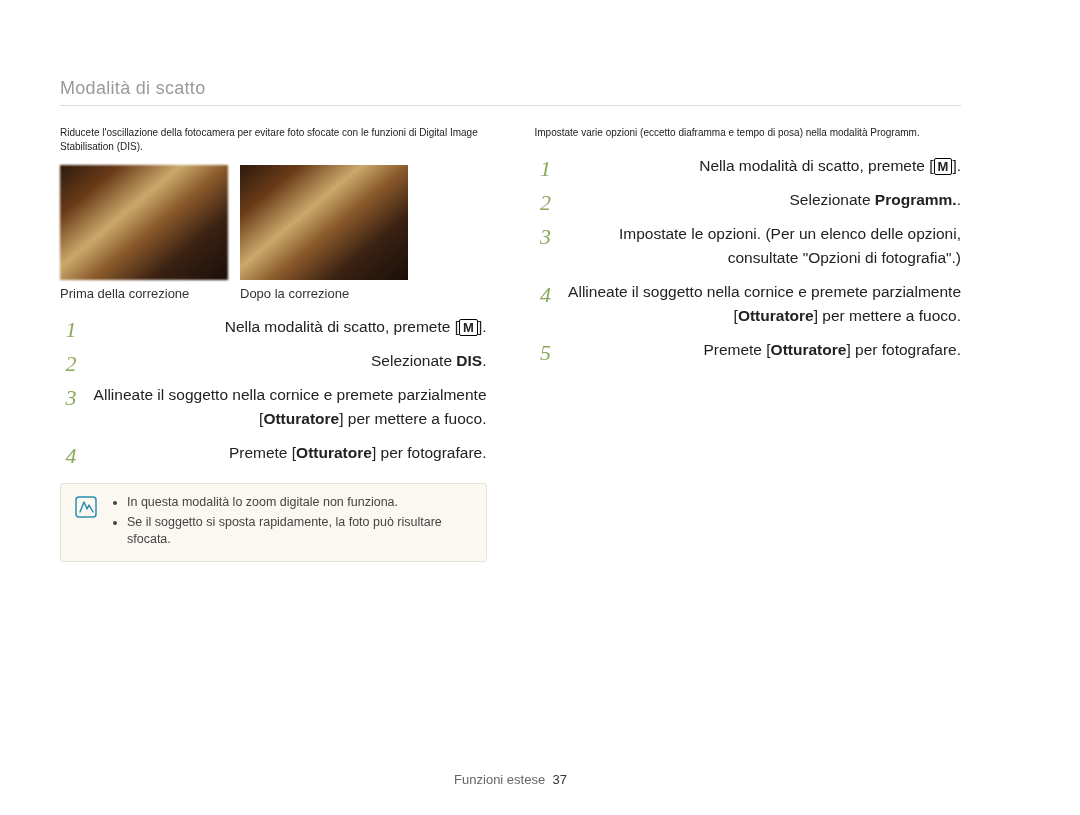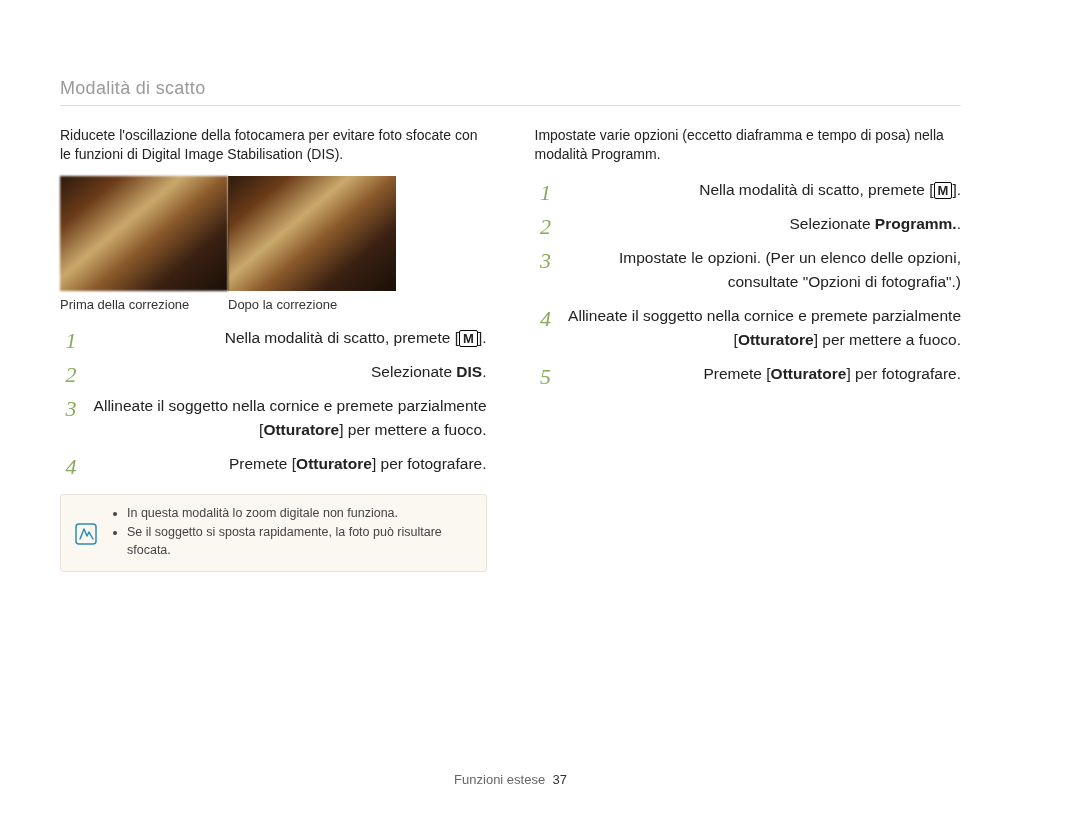--- a/index.html
+++ b/index.html
@@ -37,27 +37,28 @@
     flex: 1 1 0;
     min-width: 0;
   }
   h2.section {
     color: #2d8db3;
     font-size: 22px;
     font-weight: 400;
     margin: 0 0 4px 0;
   }
   p.intro {
-    font-size: 14px;
+    font-size: 10px;
     line-height: 1.35;
     margin: 0 0 12px 0;
     color: #222;
   }
   .images {
     display: flex;
+    gap: 12px;
     margin-bottom: 6px;
   }
   .img-wrap {
     display: flex;
     flex-direction: column;
   }
   .sample-img {
     width: 168px;
     height: 115px;
     background: linear-gradient(140deg, #2b1a0d 0%, #6b3b18 20%, #caa96c 40%, #8b5a2b 55%, #3a2112 75%, #1a0f08 100%);
@@ -110,21 +111,21 @@
     font-family: Arial, sans-serif;
     vertical-align: 0px;
   }
   .note-box {
     border: 1px solid #e9e3d7;
     background: #fbf8f2;
     border-radius: 3px;
     padding: 10px 14px 10px 14px;
     margin-top: 18px;
     display: flex;
-    align-items: center;
+    align-items: flex-start;
     gap: 14px;
   }
   .note-icon {
     flex: 0 0 auto;
     width: 22px;
     height: 22px;
     margin-top: 2px;
   }
   .note-icon svg { display: block; }
   .note-list {

